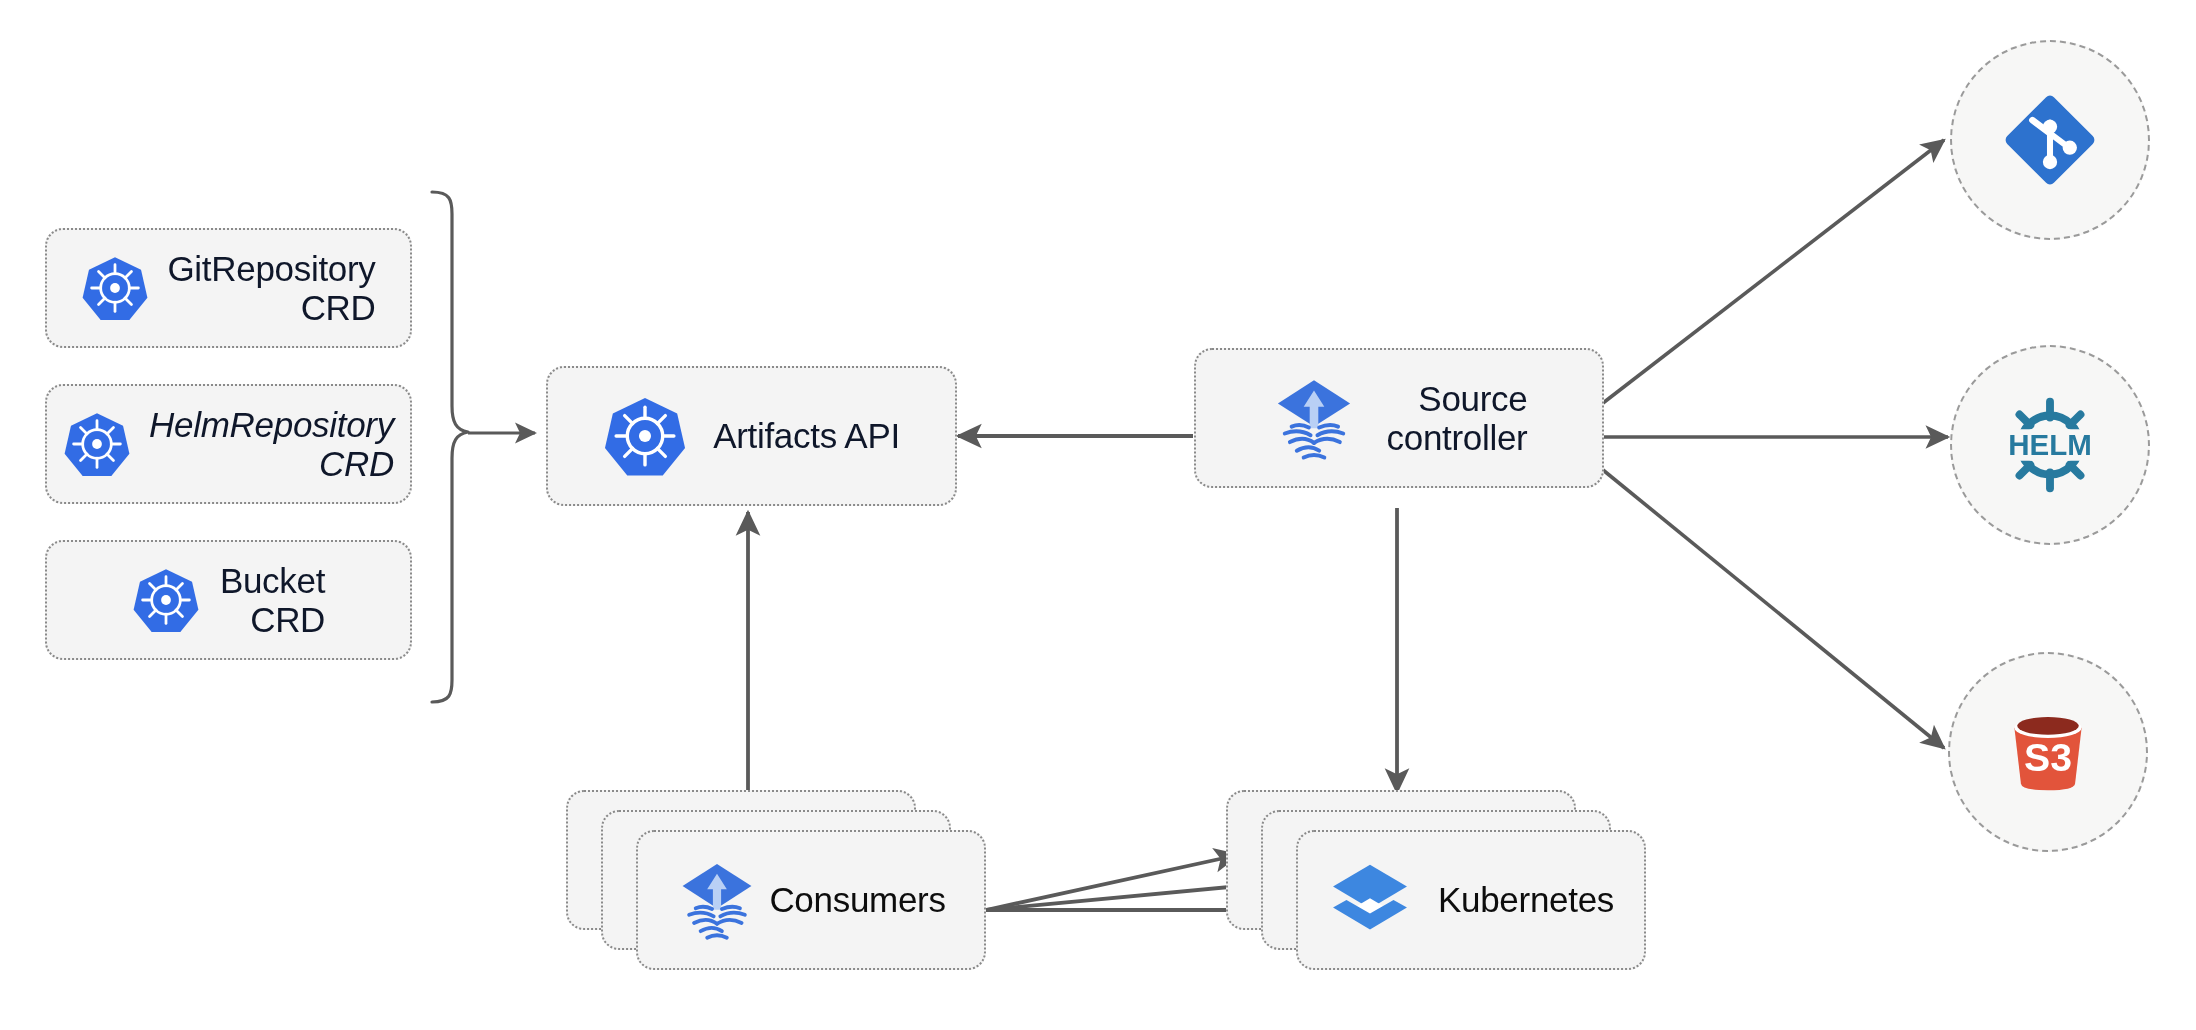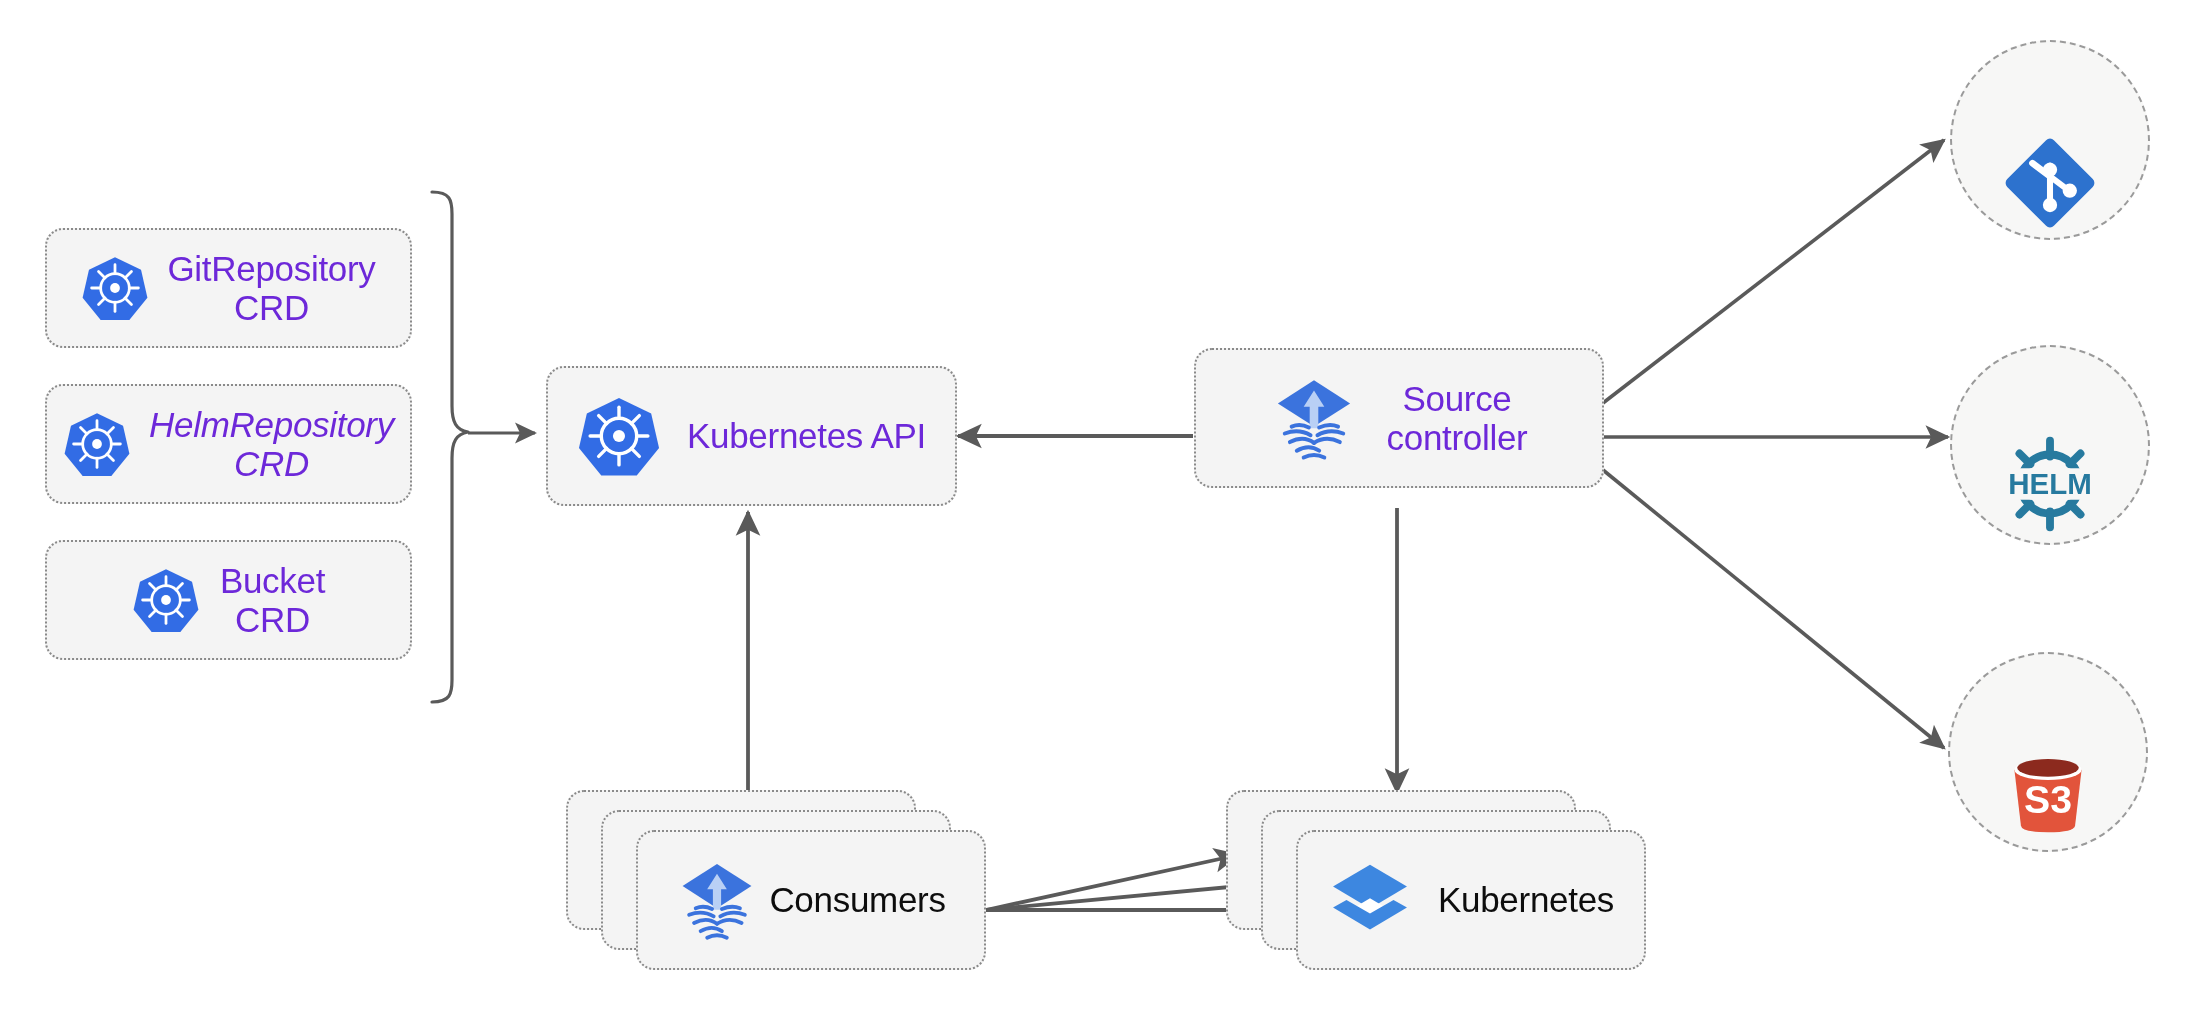--- a/index.html
+++ b/index.html
@@ -27,24 +27,24 @@
     background: #f4f4f4;
     border: 2.5px dotted #8a8a8a;
     border-radius: 18px;
     display: flex;
     align-items: center;
     justify-content: center;
     gap: 18px;
     padding: 0 14px;
   }
   .node .label {
-    color: #6d28d9;
+    color: #0f172a;
     font-size: 35px;
     line-height: 1.12;
-    text-align: center;
+    text-align: right;
     white-space: pre-line;
     letter-spacing: -0.3px;
   }
 
   
   .stack {
     position: absolute;
   }
   .stack .card {
     position: absolute;
@@ -67,21 +67,21 @@
   }
 
   
   .circle {
     position: absolute;
     box-sizing: border-box;
     border: 2.5px dashed #9a9a9a;
     border-radius: 50%;
     background: #f7f7f6;
     display: flex;
-    align-items: flex-end;
+    align-items: center;
     justify-content: center;
   }
 
   
   #wires {
     position: absolute;
     left: 0; top: 0;
     width: 2196px;
     height: 1030px;
     pointer-events: none;
@@ -205,21 +205,21 @@
           <line x1="10" y1="32" x2="18.6" y2="32"></line>
           <line x1="45.4" y1="32" x2="54" y2="32"></line>
           <line x1="16.5" y1="16.5" x2="22.6" y2="22.6"></line>
           <line x1="41.4" y1="41.4" x2="47.5" y2="47.5"></line>
           <line x1="47.5" y1="16.5" x2="41.4" y2="22.6"></line>
           <line x1="22.6" y1="41.4" x2="16.5" y2="47.5"></line>
         </g>
         <circle cx="32" cy="32" r="4.6" fill="#ffffff"></circle>
       </svg>
     </span>
-    <span class="label">Kubernetes API</span>
+    <span class="label">Artifacts API</span>
   </div>
 
   <div class="node" style="left:1194px; top:348px; width:410px; height:140px; gap:30px;">
     <span class="icon-wrap">
       <svg width="86" height="86" viewBox="0 0 100 100">
         <path d="M50 6 L92 33 L50 60 L8 33 Z" fill="#3b73dd"></path>
         <path d="M50 18 L62 37 L55 37 L55 62 L45 62 L45 37 L38 37 Z" fill="#b9d0f5"></path>
         <g stroke="#3b73dd" stroke-width="4.6" fill="none" stroke-linecap="round">
           <path d="M16 68 Q32 62 46 70"></path>
           <path d="M54 70 Q68 62 84 68"></path>

